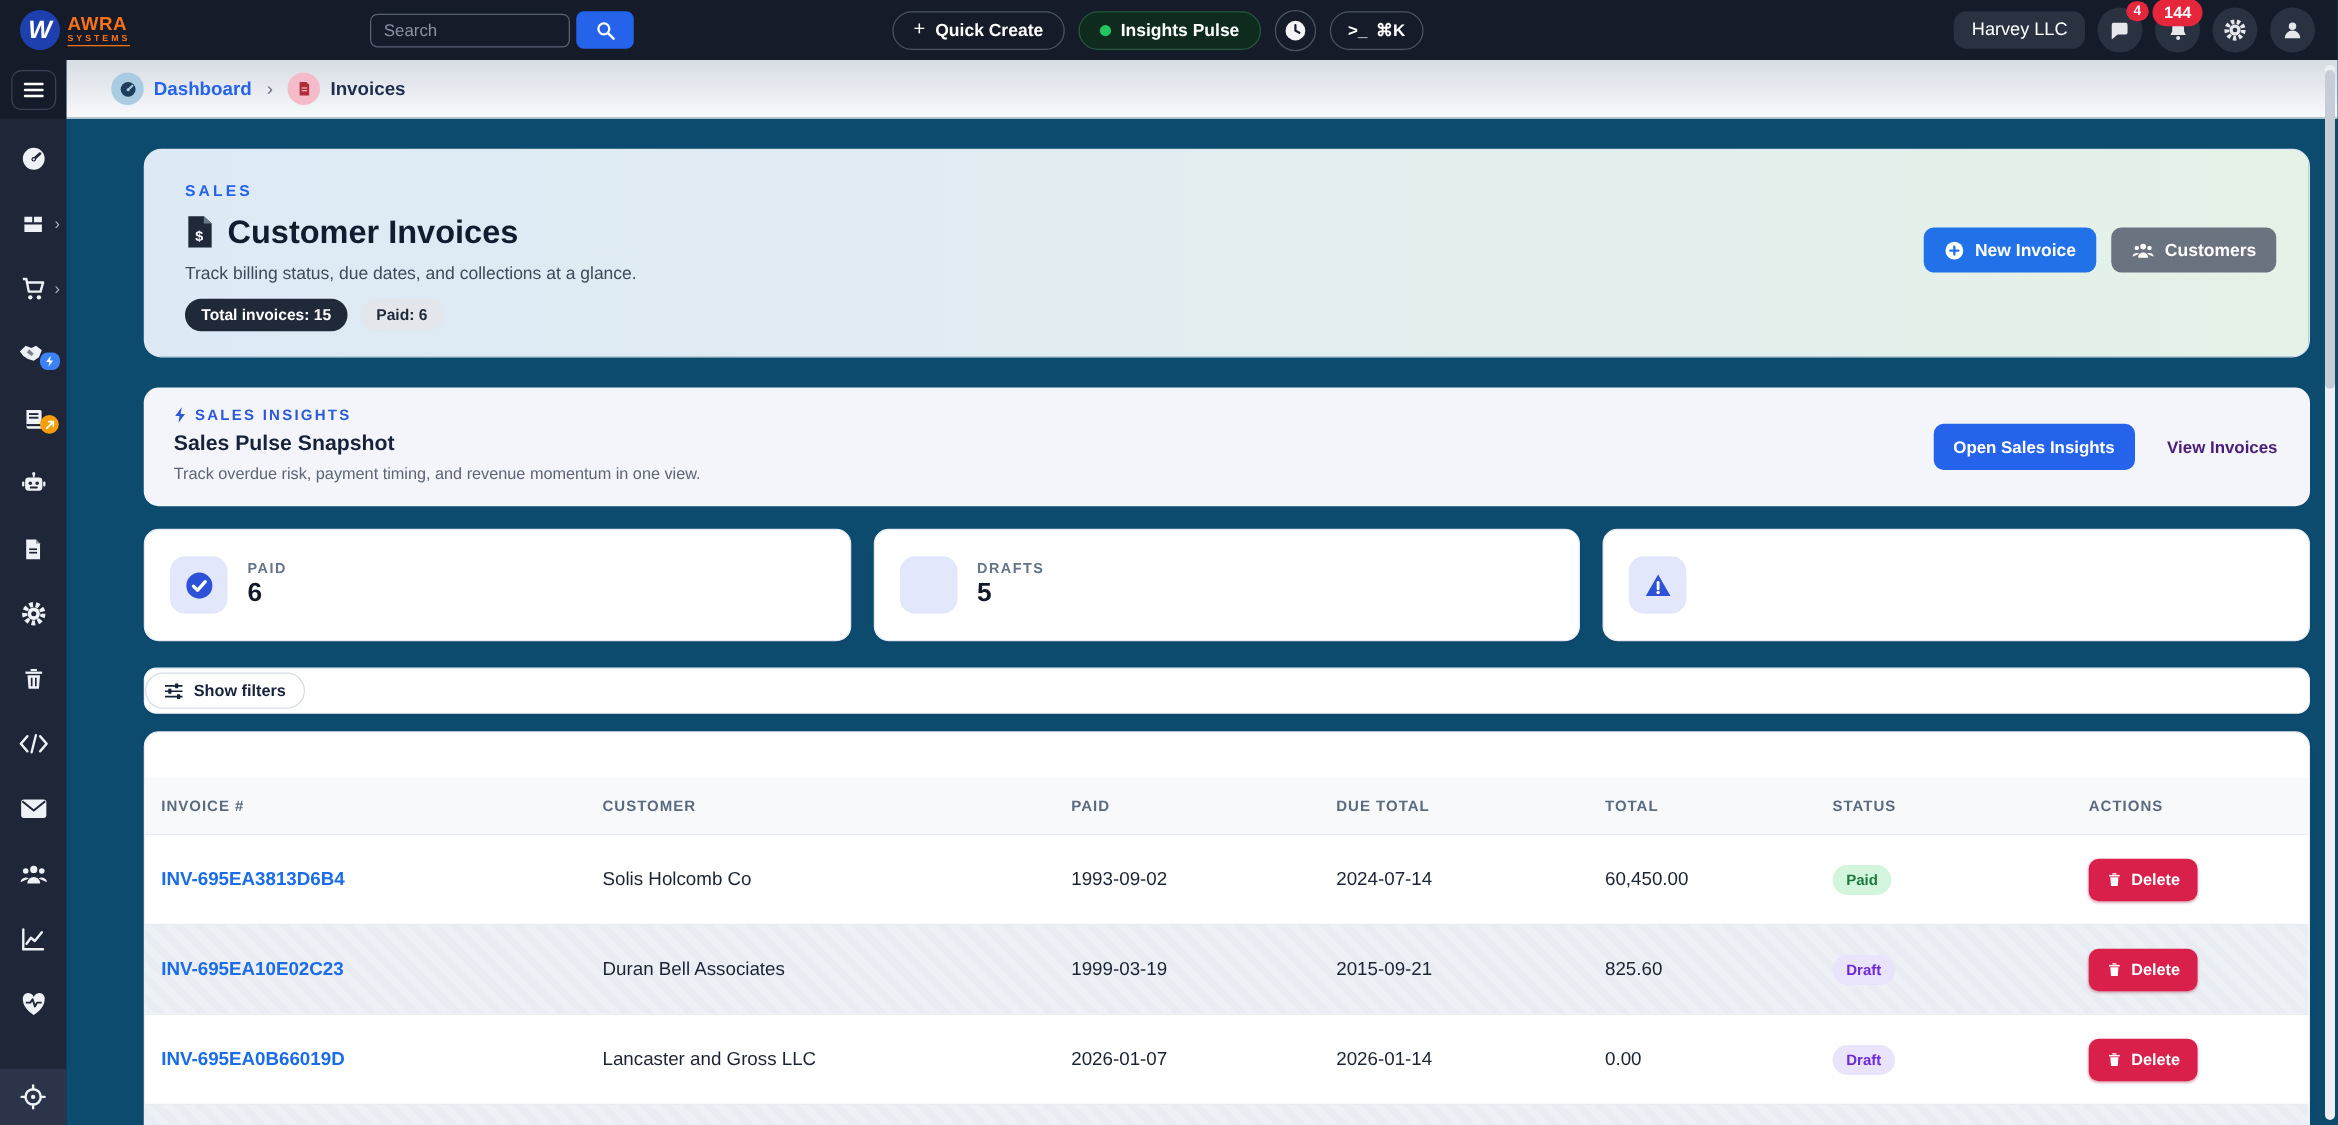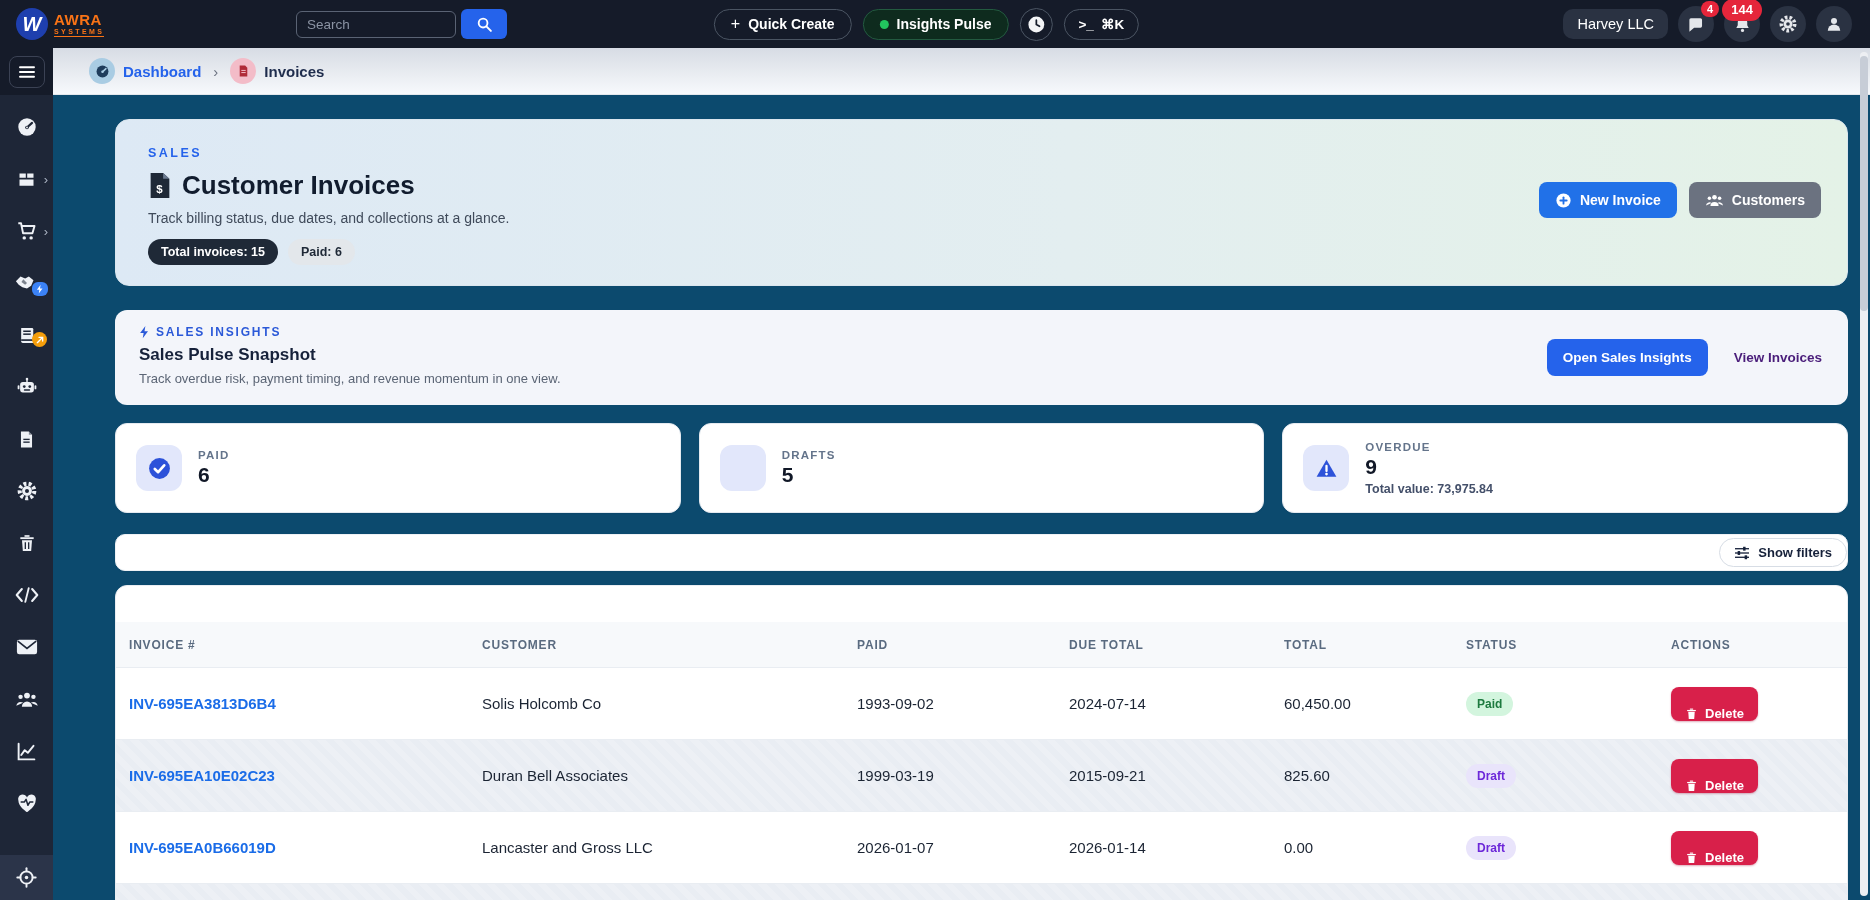--- a/index.html
+++ b/index.html
@@ -126,21 +126,21 @@
     box-shadow:0 1px 2px rgba(16,24,40,.04); }
   .stat-ico { width:46px; height:46px; border-radius:12px; background:#e2e7fb;
     display:flex; align-items:center; justify-content:center; flex:0 0 auto; }
   .stat-label { font-size:11.5px; font-weight:bold; color:#64748b; letter-spacing:1.2px; }
   .stat-value { font-size:21px; font-weight:bold; color:#111827; margin-top:2px; }
   .stat-note { font-size:12.5px; font-weight:bold; color:#44506a; margin-top:3px; }
 
   
   .filter-bar { margin-top:21px; height:37px; background:#fff; border:1px solid #eef1f5;
     border-radius:10px; box-shadow:0 1px 2px rgba(16,24,40,.05);
-    display:flex; align-items:center; justify-content:flex-end; }
+    display:flex; align-items:center; }
   .filter-btn { display:flex; align-items:center; gap:8px; height:29px; padding:0 14px;
     background:#fff; border:1px solid #d7dde5; border-radius:999px; color:#16213a;
     font-size:13px; font-weight:bold; cursor:pointer; font-family:"Liberation Sans", sans-serif; }
 
   
   .table-card { margin-top:14px; background:#fff; border:1px solid #e9edf2;
     border-radius:12px 12px 0 0; padding-top:36px; height:392px; overflow:hidden;
     box-shadow:0 1px 3px rgba(16,24,40,.05); }
   .tgrid { display:grid; grid-template-columns:353px 375px 212px 215px 182px 205px 1fr;
     align-items:center; padding-left:13px; }
@@ -148,21 +148,21 @@
   .th { font-size:12px; font-weight:bold; color:#5a6b80; letter-spacing:.8px; }
   .trow { height:72px; border-top:1px solid #e9edf2; }
   .trow.striped { background:repeating-linear-gradient(45deg,#edf0f5 0px,#edf0f5 6px,#e9edf3 6px,#e9edf3 12px); }
   .trow.partial { height:38px; }
   .td { font-size:15px; color:#1b2433; }
   .inv-link { color:#1a6ce8; font-weight:bold; text-decoration:none; cursor:pointer; }
   .status-pill { display:inline-block; border-radius:999px; padding:5px 11px;
     font-size:12px; font-weight:bold; }
   .status-pill.paid { background:#d3f5de; color:#1d7a3f; }
   .status-pill.draft { background:#e9e4fb; color:#6d28d9; }
-  .delete-btn { display:flex; align-items:flex-end; gap:7px; background:#d8204a; color:#fff;
+  .delete-btn { display:flex; align-items:center; gap:7px; background:#d8204a; color:#fff;
     border:none; border-radius:8px; height:34px; padding:0 14px; font-size:13px;
     font-weight:bold; cursor:pointer; box-shadow:0 1px 2px rgba(160,20,60,.35);
     font-family:"Liberation Sans", sans-serif; }
 
   
   .page-scrollbar { position:fixed; top:52px; right:2px; width:8px; height:844px;
     background:#edeff3; border-radius:4px; z-index:40; }
   .page-scrollbar .thumb { width:8px; height:255px; margin-top:4px; background:#c7cdd7;
     border-radius:4px; cursor:pointer; }
 </style>
@@ -540,25 +540,20 @@
           </div>
         </div>
         <div class="stat-card">
           <div class="stat-ico">
             <svg width="25" height="25" viewBox="0 0 24 24">
                 <path d="M12 3.5L21.5 20h-19z" fill="#2d52d9"></path>
                 <line x1="12" y1="9.5" x2="12" y2="14.5" stroke="#fff" stroke-width="2.2" stroke-linecap="round"></line>
                 <circle cx="12" cy="17.3" r="1.3" fill="#fff"></circle>
               </svg>
           </div>
-          <div>
-            <div class="stat-label">OVERDUE</div>
-            <div class="stat-value">9</div>
-            <div class="stat-note">Total value: 73,975.84</div>
-          </div>
         </div>
       </section>
 
       <section class="filter-bar">
         <button class="filter-btn">
           <span>
             <svg width="16" height="14" viewBox="0 0 20 18">
                 <g stroke="#16213a" stroke-width="1.7">
                   <line x1="1" y1="3.5" x2="19" y2="3.5"></line>
                   <line x1="1" y1="9" x2="19" y2="9"></line>

